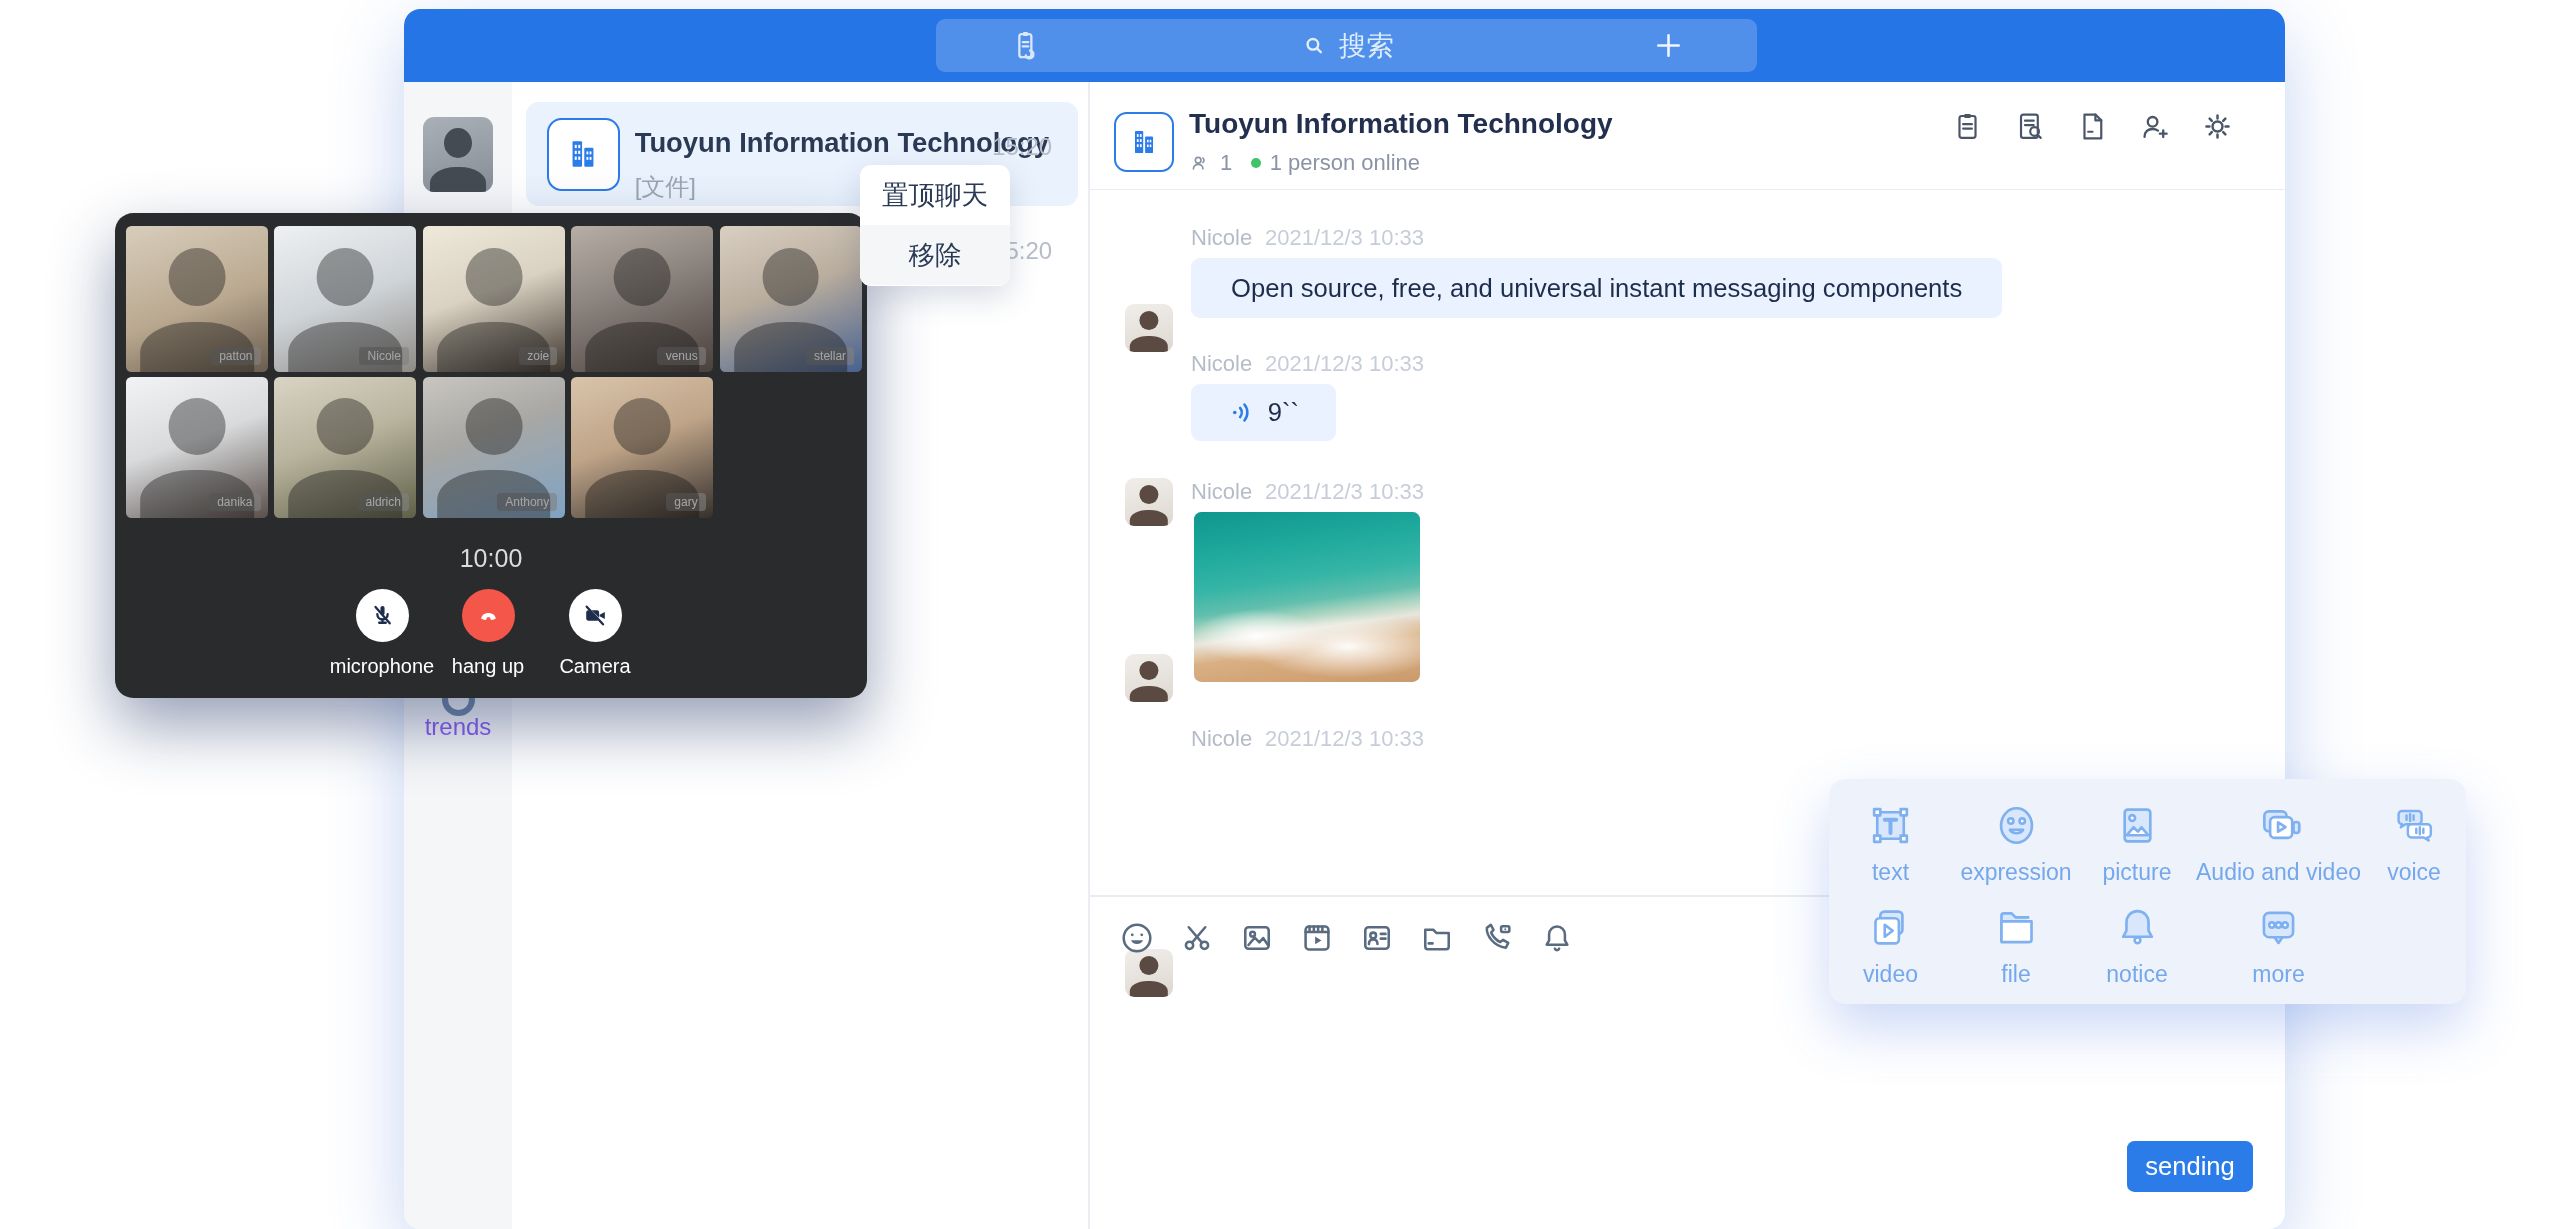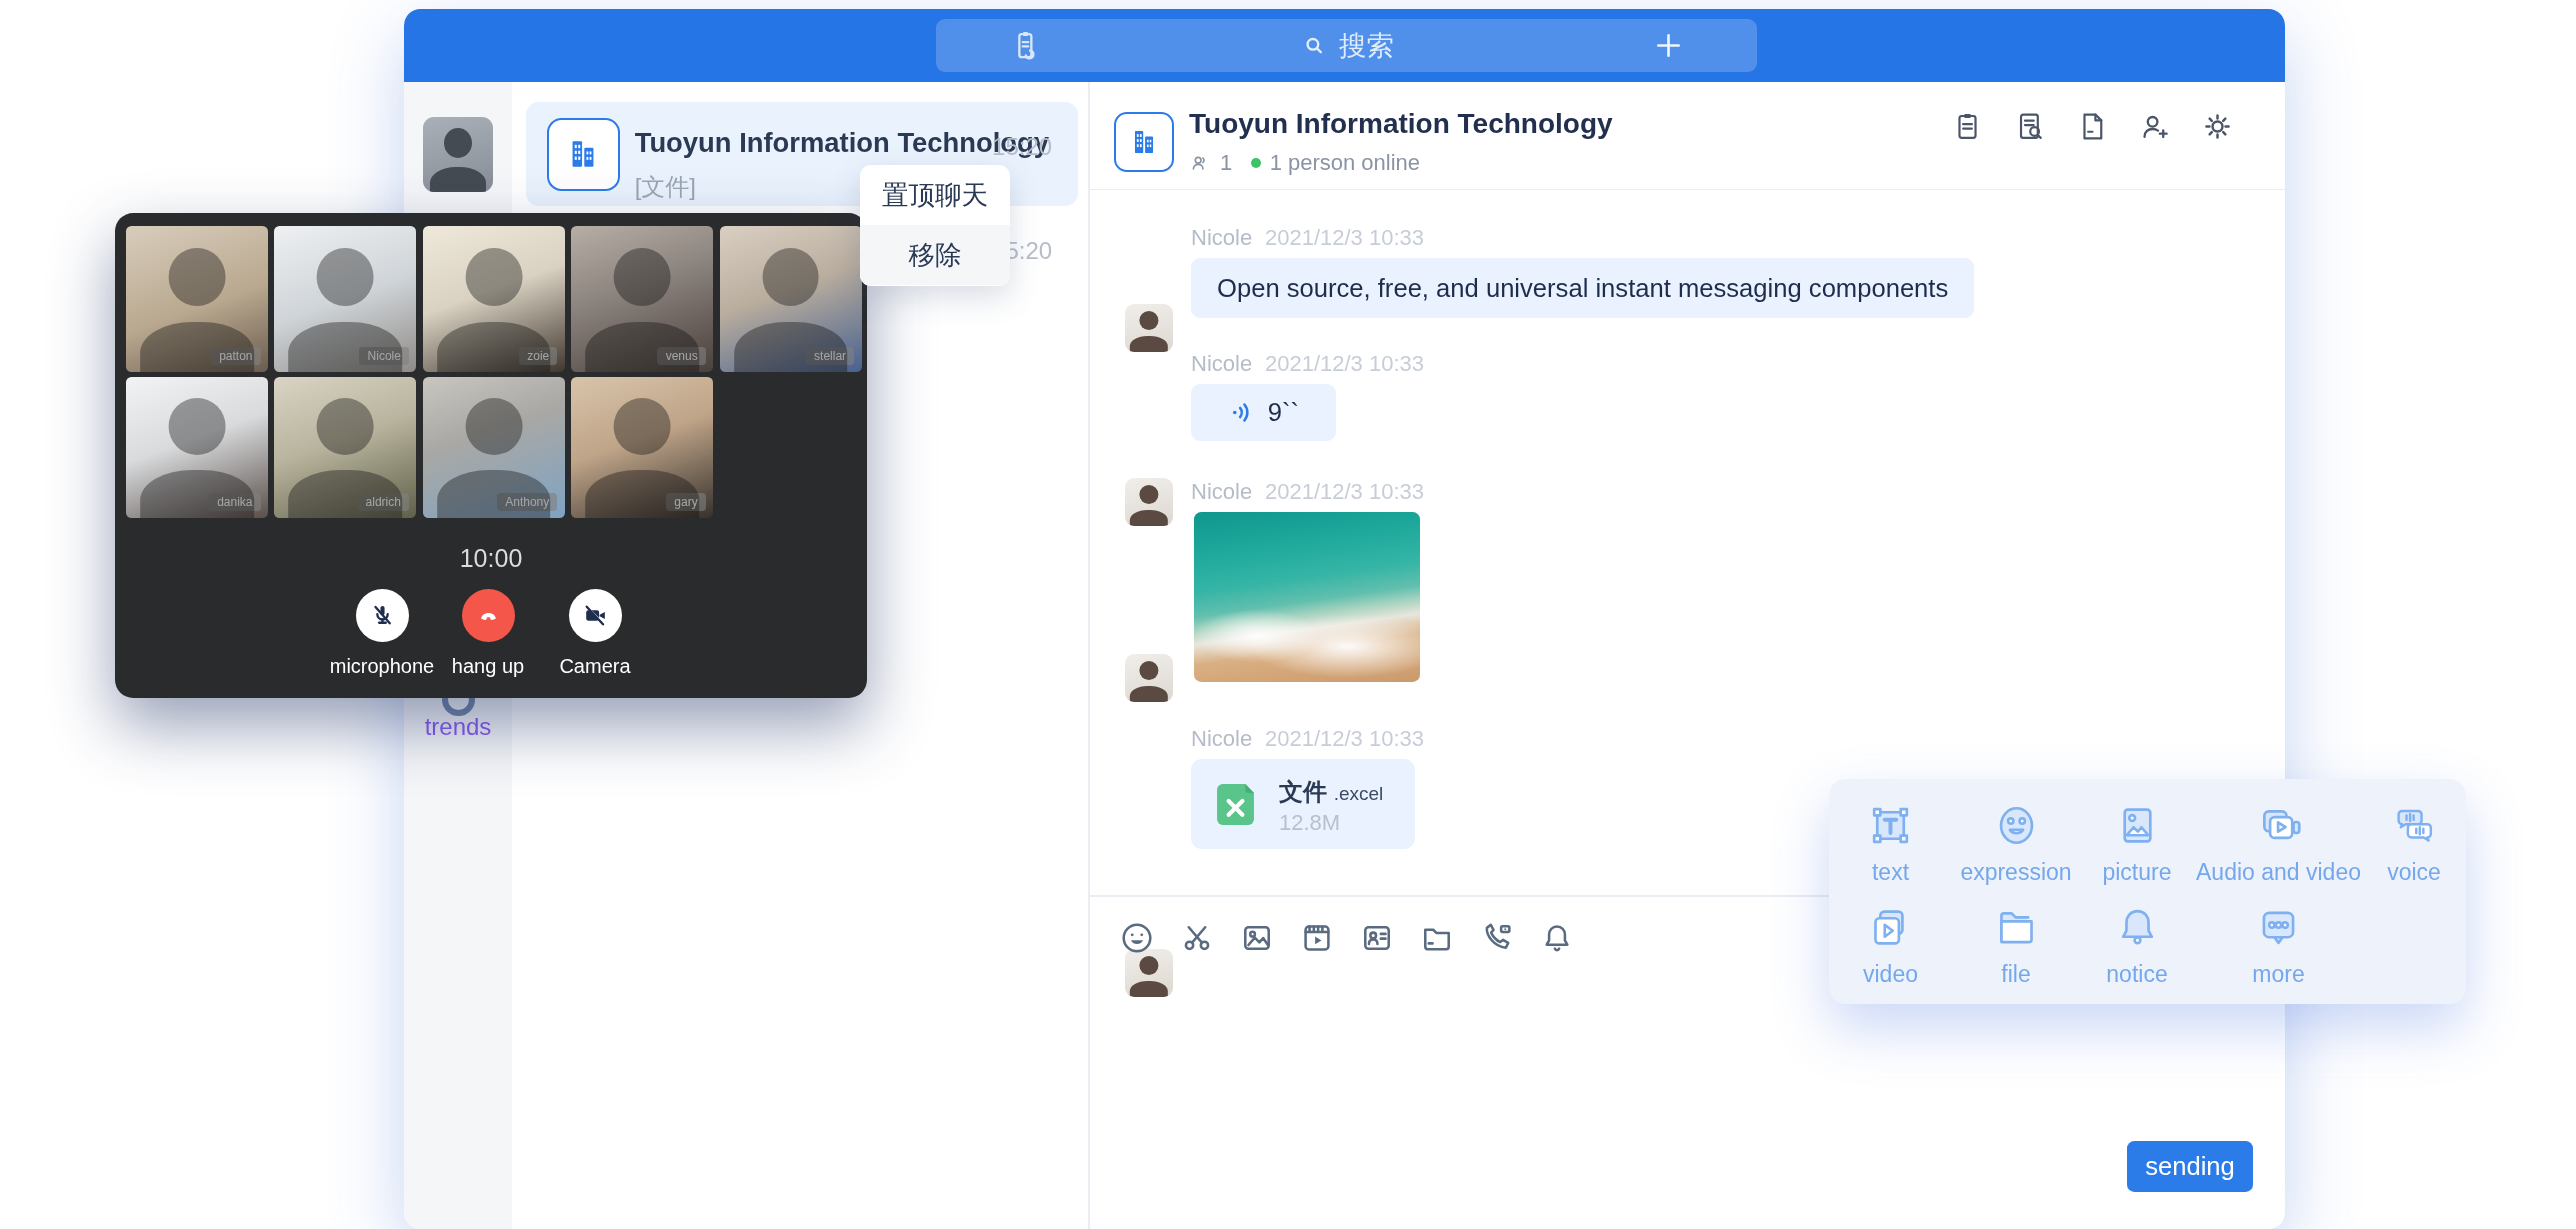--- a/index.html
+++ b/index.html
@@ -51,21 +51,21 @@
   .dot-green{width:10px;height:10px;border-radius:50%;background:#3fc369;margin-left:9.1px;}
   .mh-actions{position:absolute;right:50px;top:26.5px;display:flex;gap:27.4px;align-items:center;color:#4a5568;}
 
   .msg-avatar{width:48px;height:48px;border-radius:9.1px;
     background:linear-gradient(165deg,#f1eeea,#ddd7d0);color:#5a4a42;}
   .msg-meta{position:absolute;font-size:22px;white-space:nowrap;}
   .msg-name{color:#b5bcc8;}
   .msg-time{color:#c7cdd8;margin-left:12.8px;}
   .bubble{position:absolute;background:#e9f2fe;border-radius:9.1px;color:#1f2d4d;font-size:25.6px;
     display:flex;align-items:center;}
-  .bubble.text{padding:0 26px;height:60px;}
+  .bubble.text{padding:0 40px;height:60px;}
   .bubble.voice{width:145px;height:57px;justify-content:center;gap:11px;}
   .img-msg{position:absolute;width:226px;height:170px;border-radius:7.3px;overflow:hidden;
     background:
       radial-gradient(91px 38px at 28% 73%, rgba(255,255,255,.95), rgba(255,255,255,0) 70%),
       radial-gradient(137px 44px at 68% 79%, rgba(255,255,255,.95), rgba(255,255,255,0) 72%),
       linear-gradient(172deg,#0f968d 0%,#1ea99c 22%,#35b5a6 40%,#62bfae 52%,#a9d4c0 59%,#e8e6dc 66%,#d9b084 76%,#d2a476 88%,#c99a6c 100%);}
   .file-card{position:absolute;width:224px;height:90px;background:#e9f2fe;border-radius:11px;}
   .file-name{position:absolute;left:88px;top:16.5px;font-size:24px;font-weight:600;color:#2a3a55;white-space:nowrap;}
   .file-ext{font-size:19px;font-weight:400;color:#3c4a63;}
   .file-size{position:absolute;left:88px;top:51px;font-size:22px;color:#b9c0cb;}
@@ -278,31 +278,20 @@
   <div class="abs ava msg-avatar" style="left:721px;top:474px;"></div>
   <div class="msg-meta" style="left:787px;top:470px;">
     <span class="msg-name">Nicole</span><span class="msg-time">2021/12/3 10:33</span>
   </div>
   <div class="img-msg" style="left:790px;top:503px;"></div>
 
   <div class="abs ava msg-avatar" style="left:721px;top:721px;"></div>
   <div class="msg-meta" style="left:787px;top:717px;">
     <span class="msg-name">Nicole</span><span class="msg-time">2021/12/3 10:33</span>
   </div>
-  <div class="file-card" style="left:787px;top:750px;">
-    <div class="abs" style="left:14.6px;top:15.6px;">
-      <svg width="59" height="59" viewBox="0 0 24 24">
-        <path fill="#59c58b" d="M4.5 6A2.3 2.3 0 0 1 6.8 3.7H16l3.5 3.6V18a2.3 2.3 0 0 1-2.3 2.3H6.8A2.3 2.3 0 0 1 4.5 18z"></path>
-        <path fill="#3fb376" d="M16 3.7l3.5 3.6h-2.5a1 1 0 0 1-1-1z"></path>
-        <path stroke="#fff" stroke-width="1.7" stroke-linecap="round" d="M9.2 10.6l5.6 5.6M14.8 10.6l-5.6 5.6"></path>
-      </svg>
-    </div>
-    <div class="file-name"><span>文件</span> <span class="file-ext">.excel</span></div>
-    <div class="file-size">12.8M</div>
-  </div>
 
   <div class="toolbar-line"></div>
   <div class="toolbar">
     <span>
       <svg width="38" height="38" viewBox="0 0 24 24" fill="none" stroke="#5a6b80" stroke-width="1.6" stroke-linecap="round">
         <circle cx="12" cy="12" r="8.4"></circle>
         <circle cx="9" cy="10" r="0.9" fill="#5a6b80" stroke="none"></circle>
           <circle cx="15" cy="10" r="0.9" fill="#5a6b80" stroke="none"></circle>
         <path d="M8.2 13.4a4 3.4 0 0 0 7.6 0z" fill="#5a6b80" stroke="none"></path>
       </svg>

